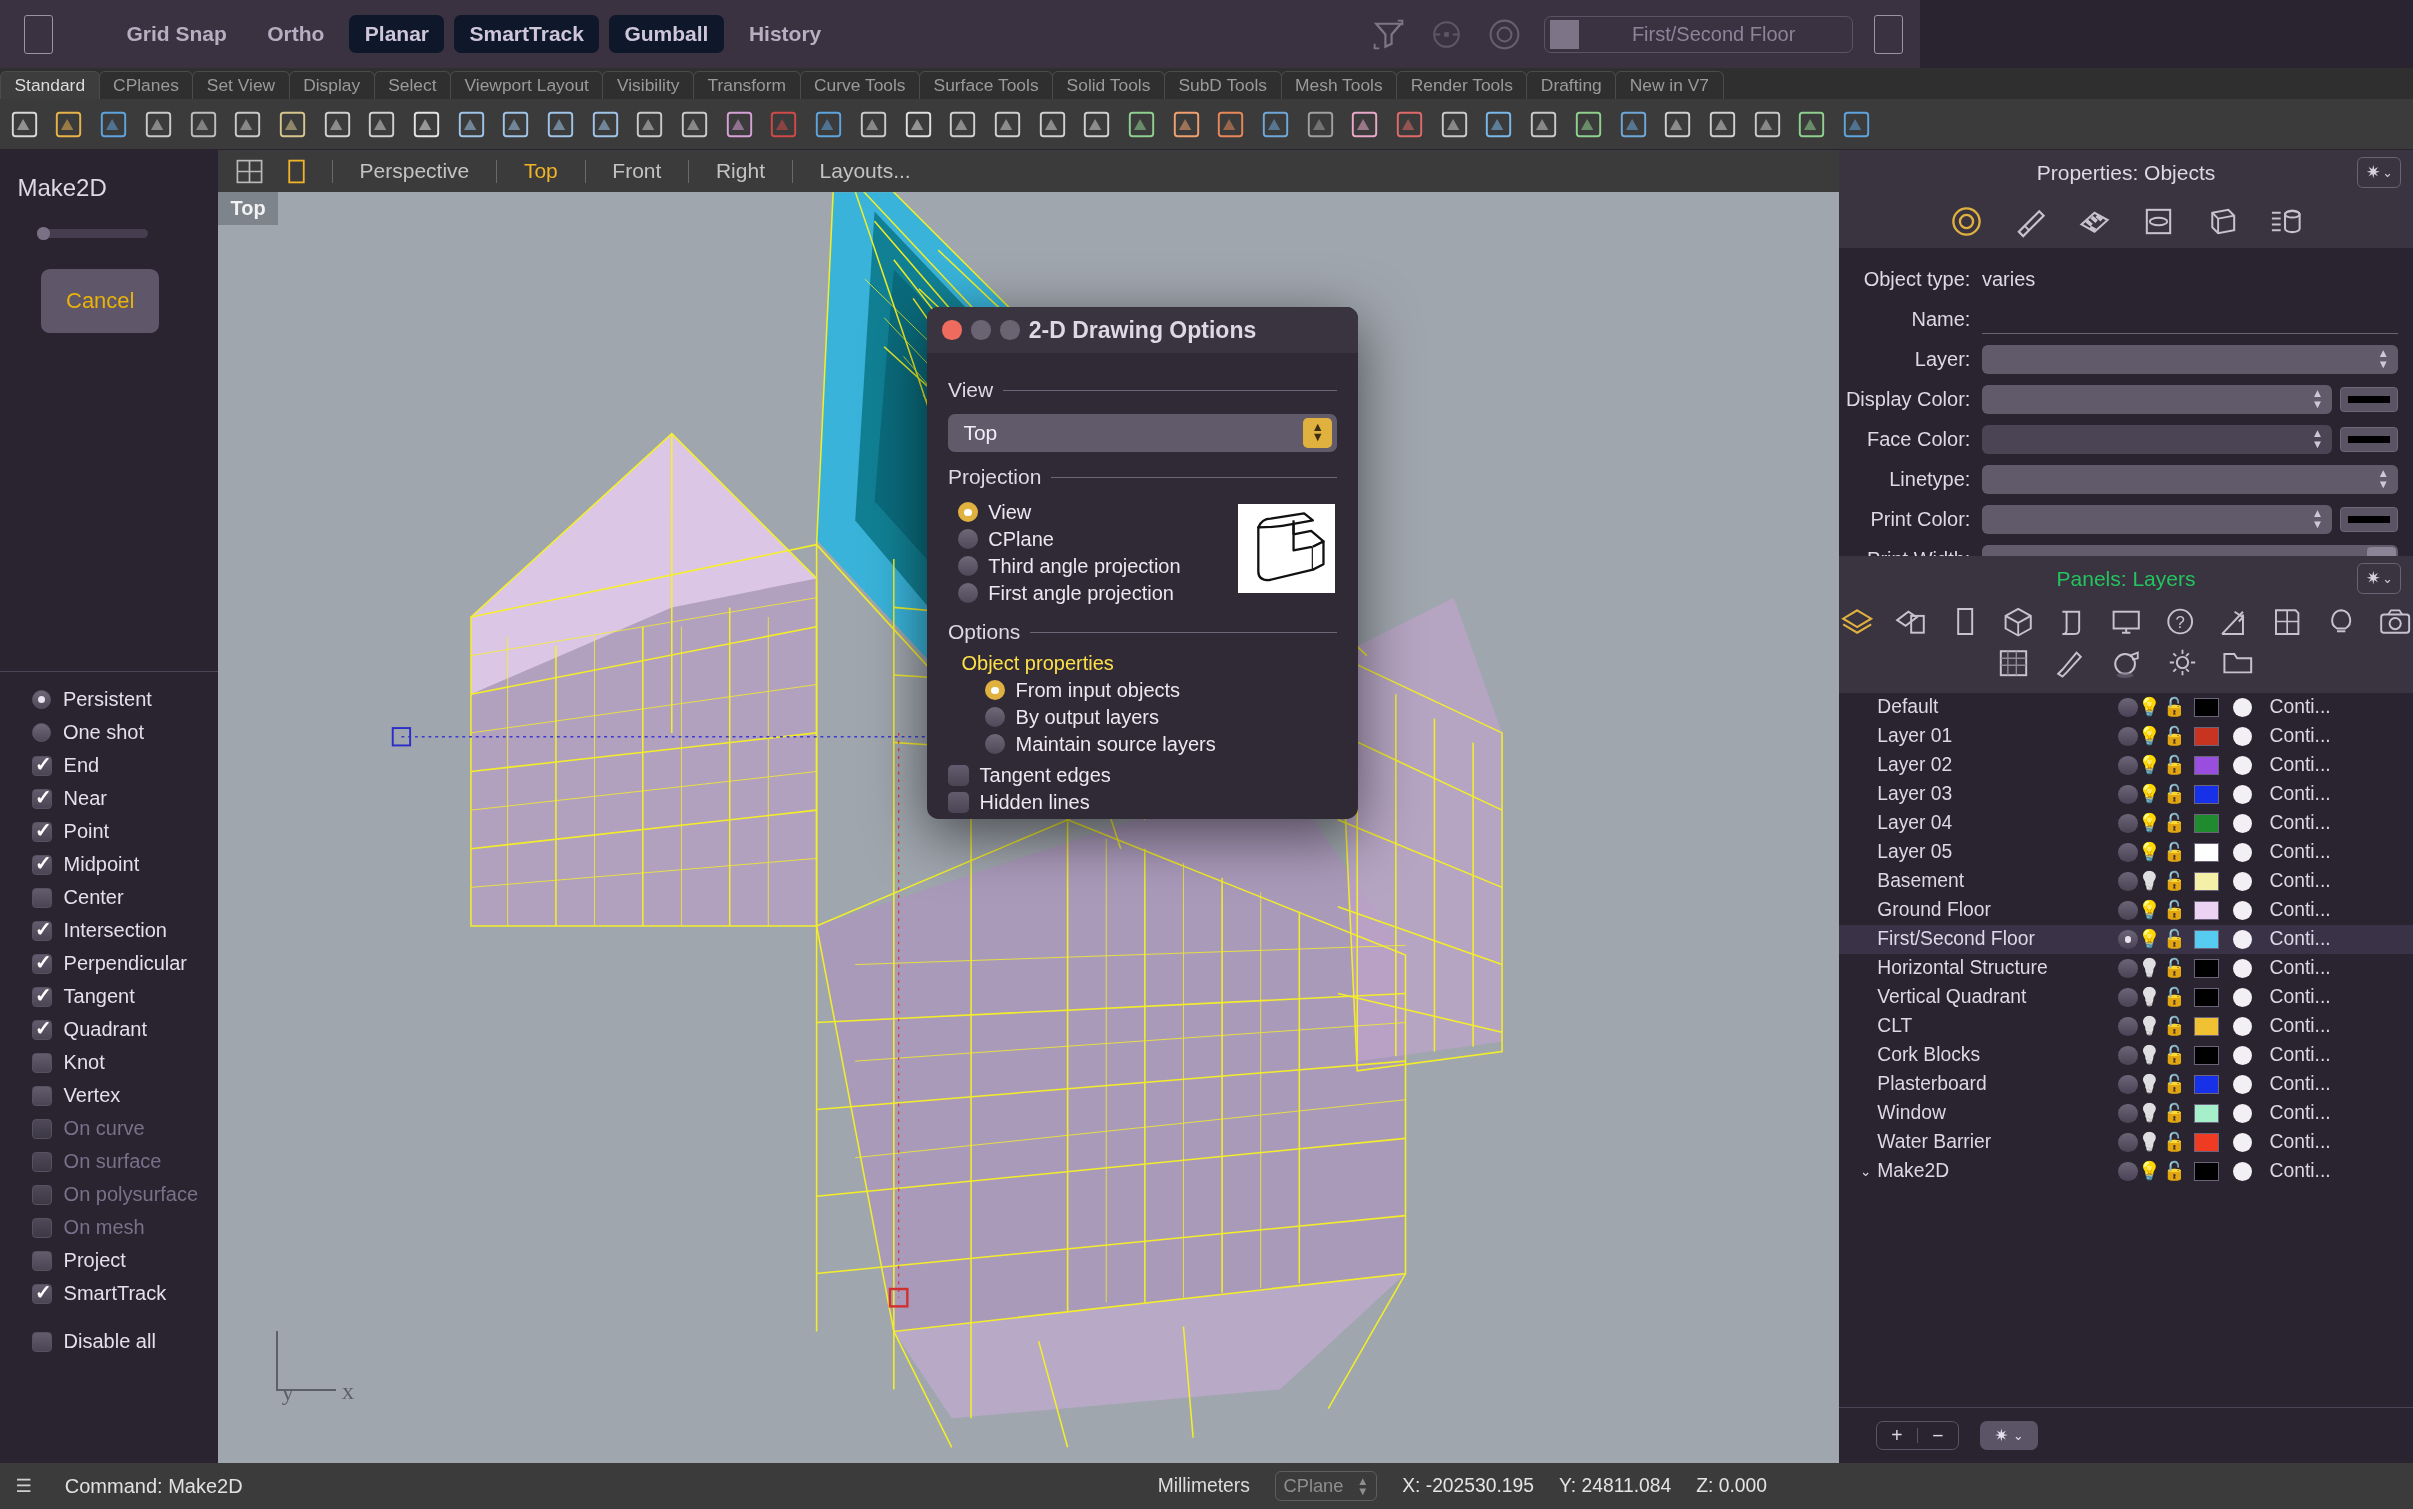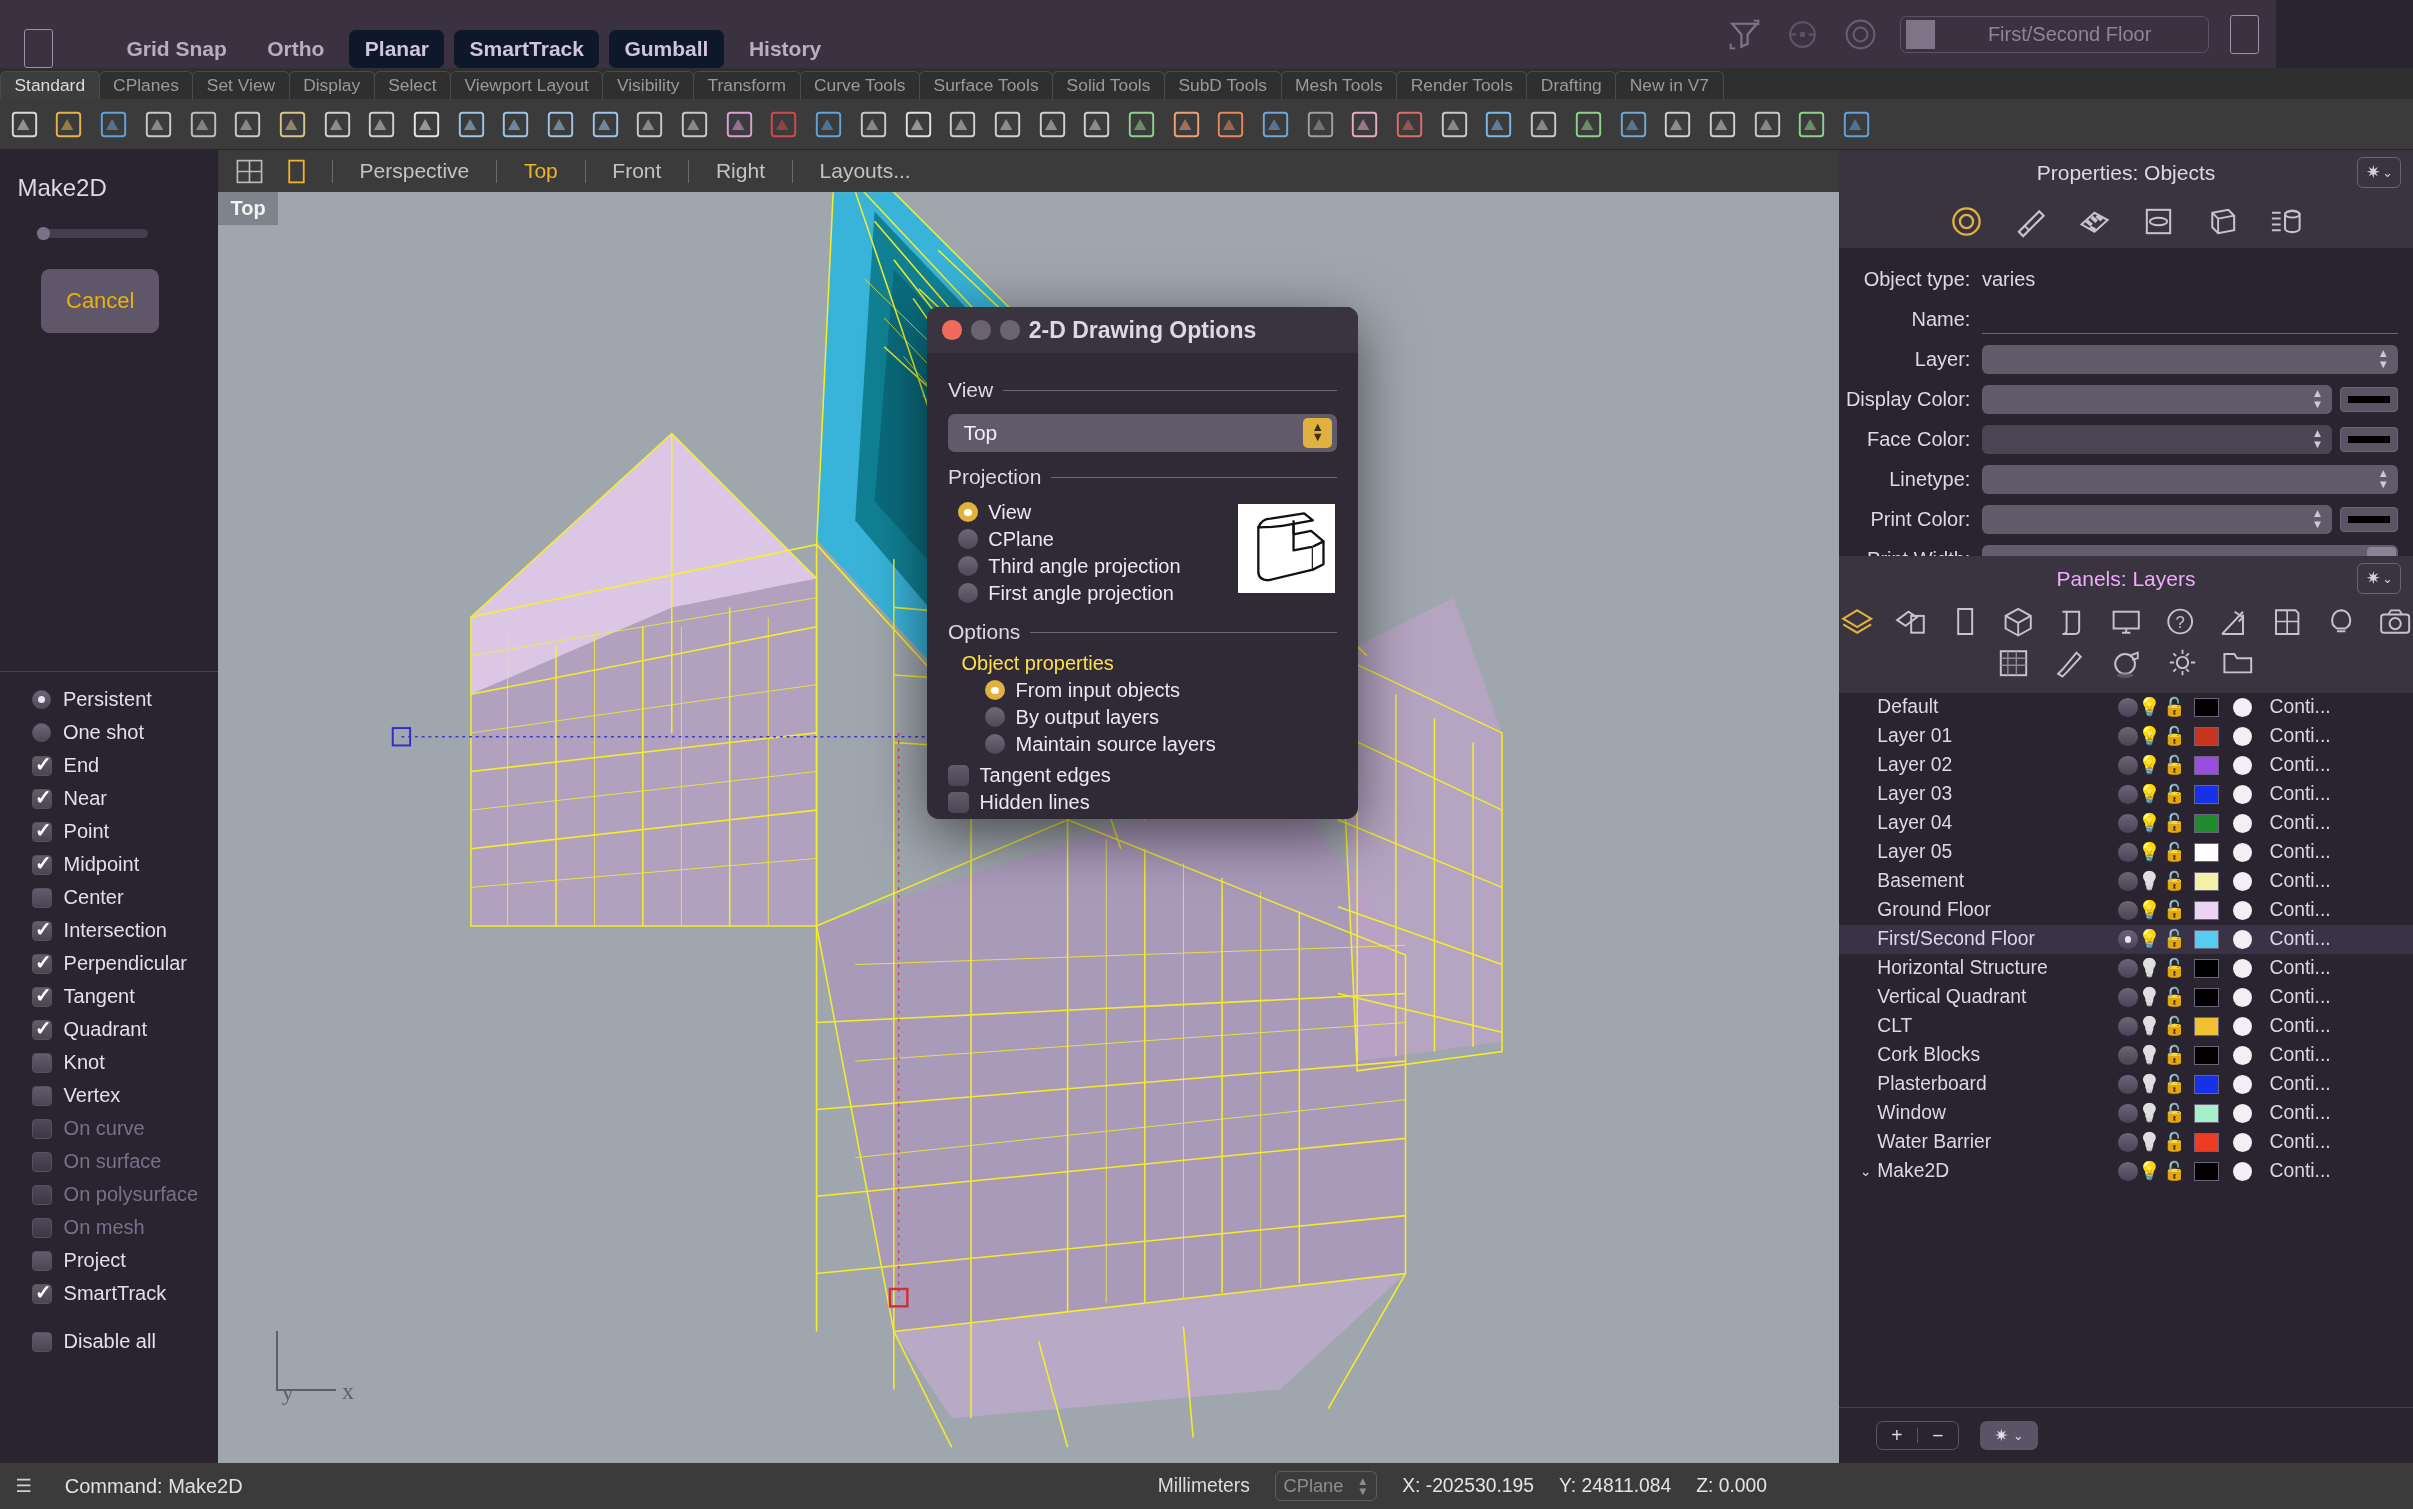--- a/index.html
+++ b/index.html
@@ -7,22 +7,22 @@
     width: 2414px; height: 1509px;
     background: #2a2430;
     font-family: "Liberation Sans", sans-serif;
     overflow: hidden;
     -webkit-font-smoothing: antialiased;
   }
   .app { position: relative; width: 2414px; height: 1509px; }
 
   
   .topbar {
-    position: absolute; left: 0; top: 0; width: 2276px; height: 68px;
-    background: #3a3240; display: flex; align-items: flex-end;
+    position: absolute; left: 0; top: 0; width: 1920px; height: 68px;
+    background: #3a3240; display: flex; align-items: center;
   }
   .topbar-sidebtn {
     width: 29px; height: 39px; margin-left: 24px;
     border: 1.9px solid #9b93a6; border-radius: 2.9px;
   }
   .topbar-toggles { display: flex; align-items: center; gap: 9.7px; margin-left: 58px; }
   .toggle {
     font-size: 21px; font-weight: bold; color: #b7aec2;
     padding: 6.8px 15.4px; border-radius: 6.8px; white-space: nowrap;
   }
@@ -238,21 +238,21 @@
 
   
   .layerspanel {
     position: absolute; left: 0; top: 406px; width: 574px; height: 907px;
     background: #2a2430;
   }
   .lyr-header {
     height: 45px; background: #3a3440; display: flex; align-items: center;
     justify-content: center; position: relative;
   }
-  .lyr-header .t { font-size: 21px; color: #f0abfc; }
+  .lyr-header .t { font-size: 21px; color: #22c55e; }
   .lyr-icons { background: #3a3440; padding-bottom: 9.7px; }
   .lyr-icons .r { display: flex; align-items: center; justify-content: center; gap: 17.4px; height: 41px; }
   .lyr-colhead {
     height: 39px; background: #2f2936; display: flex; align-items: center;
     border-bottom: 1px solid #4a4356;
   }
   .lyr-colhead .nm { font-size: 20px; color: #ded8e6; margin-left: 35px; width: 251px; }
   .lyr-colhead .vd { width: 1px; height: 23px; background: #5b5366; }
   .lyr-colhead .lt { font-size: 20px; color: #ded8e6; margin-left: 13.5px; }
   .lrow { display: flex; align-items: center; height: 29px; padding-left: 21px; }

